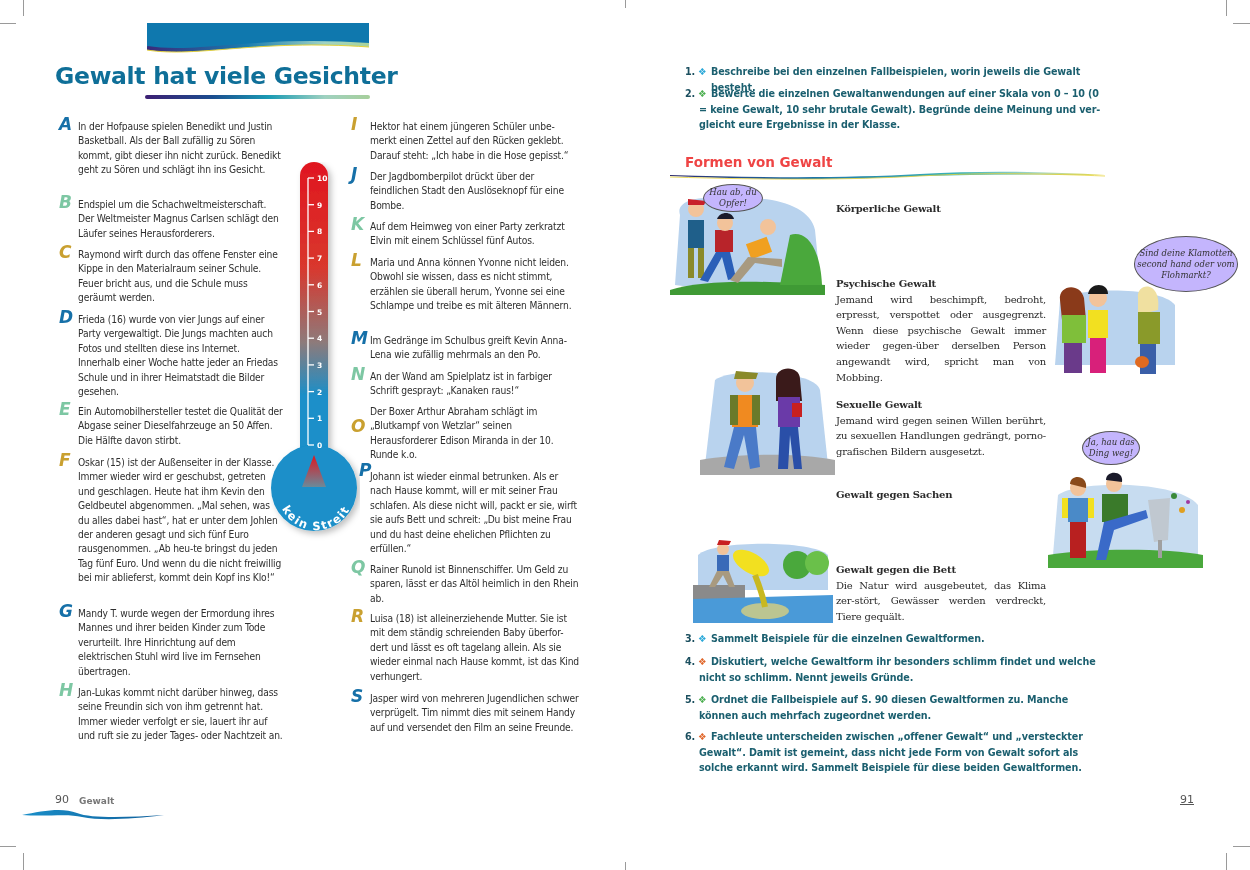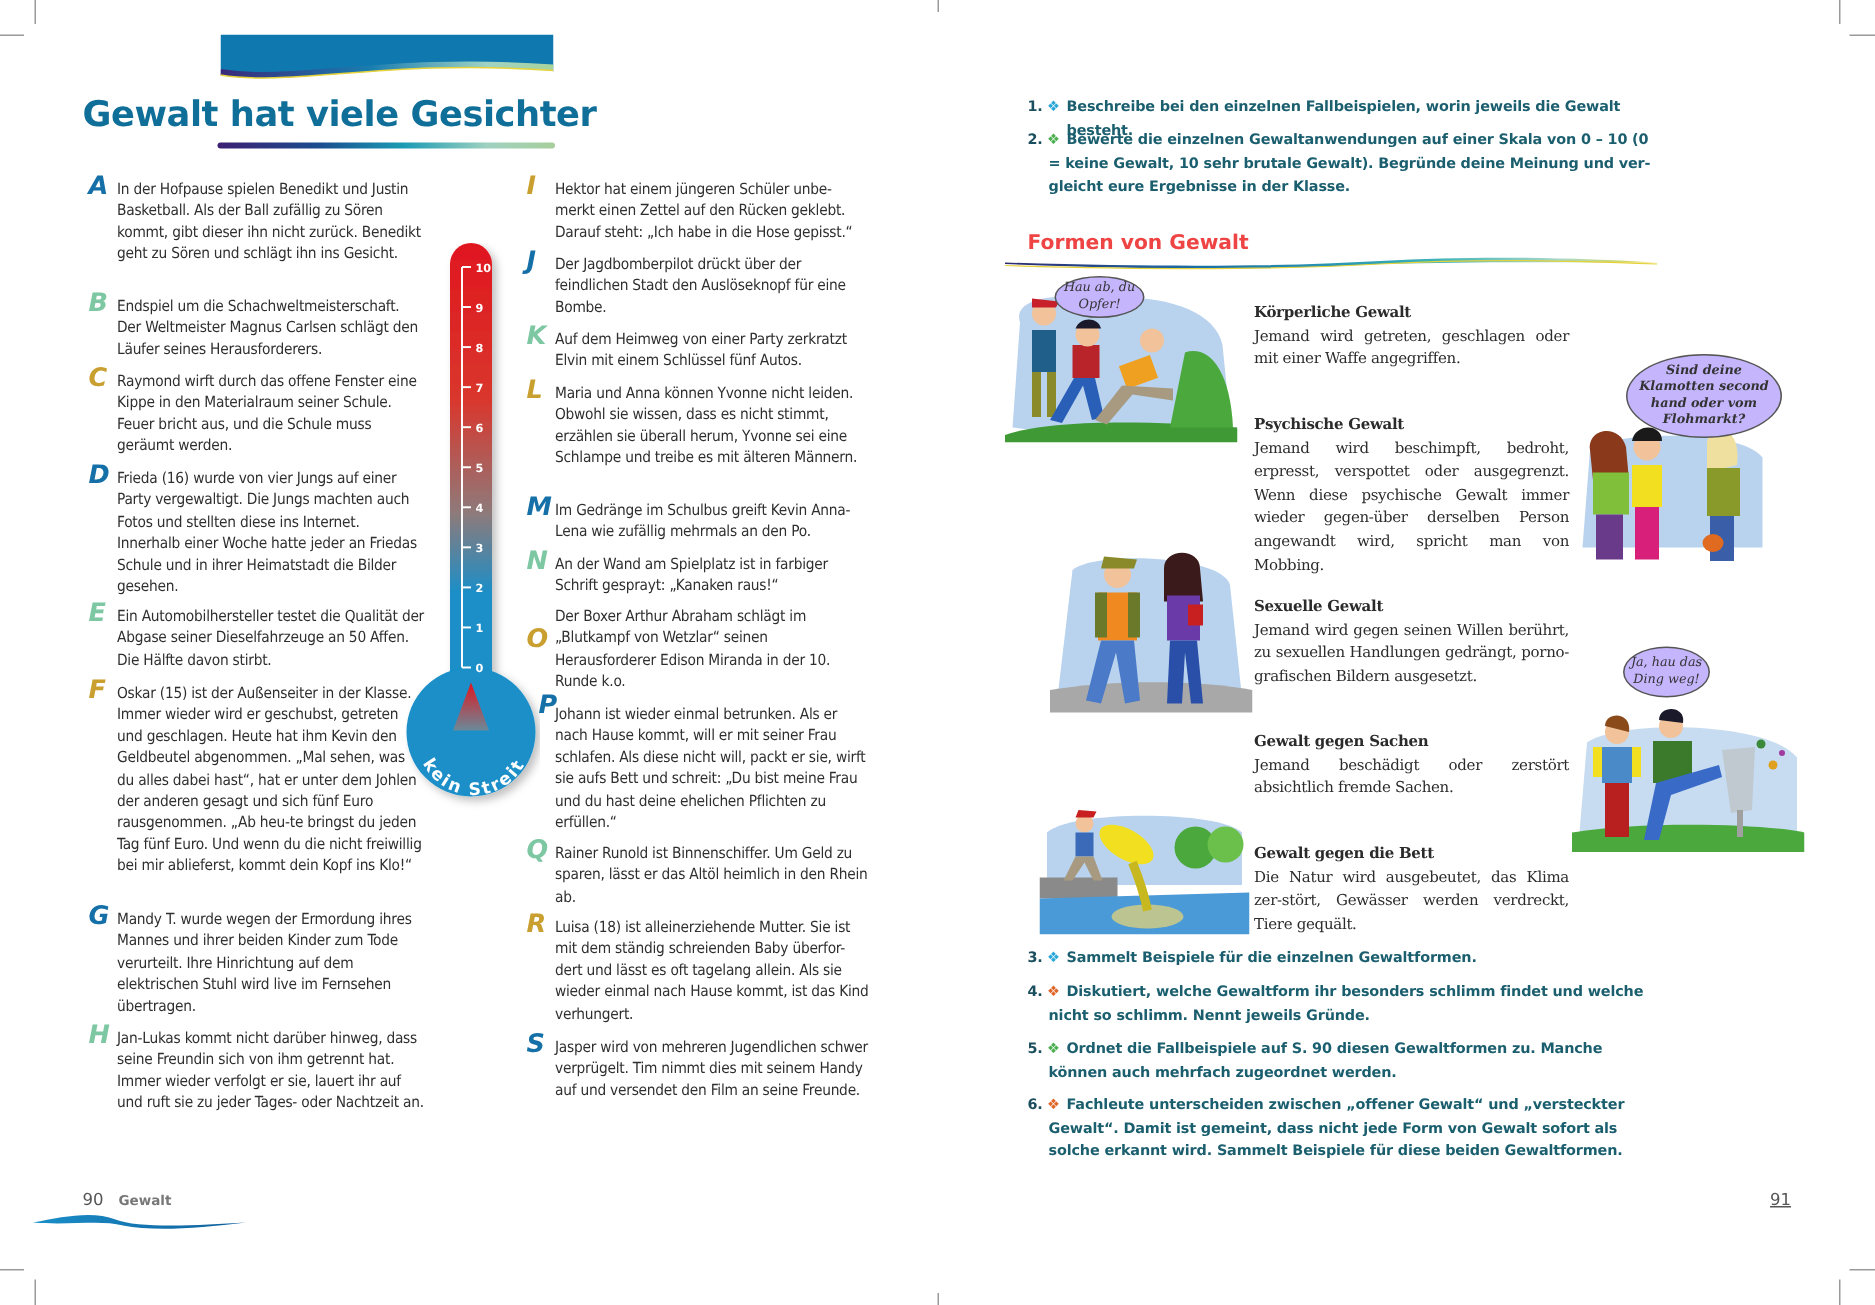--- a/index.html
+++ b/index.html
@@ -264,21 +264,20 @@
     <path d="M47 34 C 50 26, 62 26, 64 34 Z" fill="#1a1a2a"></path>
     <path d="M46 67 L30 95 L38 97 L52 72 L58 95 L66 93 L60 67 Z" fill="#2a5fb8"></path>
     <rect x="78" y="55" width="22" height="16" fill="#f0a020" transform="rotate(-20 89 63)"></rect>
     <circle cx="98" cy="42" r="8" fill="#f2c39a"></circle>
     <path d="M78 72 L60 95 L68 98 L85 78 L112 82 L112 74 Z" fill="#a89a80"></path>
   </svg>
   <div class="bubble" style="left:703px;top:184px;width:60px;height:28px;">Hau ab, du Opfer!</div>
 
   <div class="form" style="left:836px;top:201px;">
     <span class="fh">Körperliche Gewalt</span>
-    <span>Jemand wird getreten, geschlagen oder mit einer Waffe angegriffen.</span>
   </div>
 
   <div class="form" style="left:836px;top:276px;">
     <span class="fh">Psychische Gewalt</span>
     <span>Jemand wird beschimpft, bedroht, erpresst, verspottet oder ausgegrenzt. Wenn diese psychische Gewalt immer wieder gegen-über derselben Person angewandt wird, spricht man von Mobbing.</span>
   </div>
 
   <svg class="illus" style="left:1050px;top:280px;width:130px;height:95px;" viewBox="0 0 130 95">
     <path d="M10 20 C 20 8, 110 5, 125 25 L125 85 L5 85 Z" fill="#b9d3ee"></path>
     <circle cx="22" cy="20" r="10" fill="#f2c39a"></circle>
@@ -288,21 +287,21 @@
     <circle cx="48" cy="18" r="9" fill="#f2c39a"></circle>
     <path d="M38 14 C 40 2, 58 2, 58 14 Z" fill="#1a1a1a"></path>
     <rect x="38" y="30" width="20" height="28" fill="#f2e020"></rect>
     <rect x="40" y="58" width="16" height="35" fill="#d8207a"></rect>
     <circle cx="98" cy="22" r="9" fill="#f2c39a"></circle>
     <path d="M88 18 C 86 2, 112 0, 108 30 L88 35 Z" fill="#f0e0a0"></path>
     <rect x="88" y="32" width="22" height="32" fill="#8a9a2a"></rect>
     <rect x="90" y="64" width="16" height="30" fill="#3a5fa8"></rect>
     <ellipse cx="92" cy="82" rx="7" ry="6" fill="#e06a20"></ellipse>
   </svg>
-  <div class="bubble" style="left:1084px;top:236px;width:104px;height:56px;font-weight:bold;">Sind deine Klamotten second hand oder vom Flohmarkt?</div>
+  <div class="bubble" style="left:1134px;top:236px;width:104px;height:56px;">Sind deine Klamotten second hand oder vom Flohmarkt?</div>
 
   <svg class="illus" style="left:700px;top:365px;width:135px;height:115px;" viewBox="0 0 135 115">
     <path d="M15 15 C 30 2, 115 5, 120 25 L128 100 L5 100 Z" fill="#b9d3ee"></path>
     <path d="M0 95 C 40 88, 100 88, 135 95 L135 110 L0 110 Z" fill="#a8a8a8"></path>
     <circle cx="45" cy="18" r="9" fill="#f2c39a"></circle>
     <path d="M34 14 L56 14 L58 8 L36 6 Z" fill="#8a8a2a"></path>
     <rect x="32" y="30" width="26" height="32" fill="#f08a20"></rect>
     <rect x="30" y="30" width="8" height="30" fill="#6a7a2a"></rect>
       <rect x="52" y="30" width="8" height="30" fill="#6a7a2a"></rect>
     <path d="M34 62 L24 102 L34 104 L44 70 L50 104 L60 102 L56 62 Z" fill="#4a7ac8"></path>
@@ -313,21 +312,20 @@
     <path d="M80 62 L78 104 L88 104 L90 70 L94 104 L102 104 L98 62 Z" fill="#2a4fa8"></path>
   </svg>
 
   <div class="form" style="left:836px;top:397px;">
     <span class="fh">Sexuelle Gewalt</span>
     <span>Jemand wird gegen seinen Willen berührt, zu sexuellen Handlungen gedrängt, porno-grafischen Bildern ausgesetzt.</span>
   </div>
 
   <div class="form" style="left:836px;top:487px;">
     <span class="fh">Gewalt gegen Sachen</span>
-    <span>Jemand beschädigt oder zerstört absichtlich fremde Sachen.</span>
   </div>
 
   <svg class="illus" style="left:1048px;top:470px;width:155px;height:100px;" viewBox="0 0 155 100">
     <path d="M10 25 C 30 10, 130 10, 150 35 L150 85 L5 85 Z" fill="#c7dcf0"></path>
     <path d="M0 85 C 40 78, 120 78, 155 85 L155 98 L0 98 Z" fill="#4aa83c"></path>
     <circle cx="30" cy="18" r="8" fill="#f2c39a"></circle>
     <path d="M22 14 C 22 4, 40 4, 38 18 Z" fill="#8a4a1a"></path>
     <rect x="20" y="28" width="20" height="24" fill="#4a8ac8"></rect>
     <rect x="14" y="28" width="6" height="20" fill="#f2e020"></rect>
       <rect x="40" y="28" width="6" height="20" fill="#f2e020"></rect>

